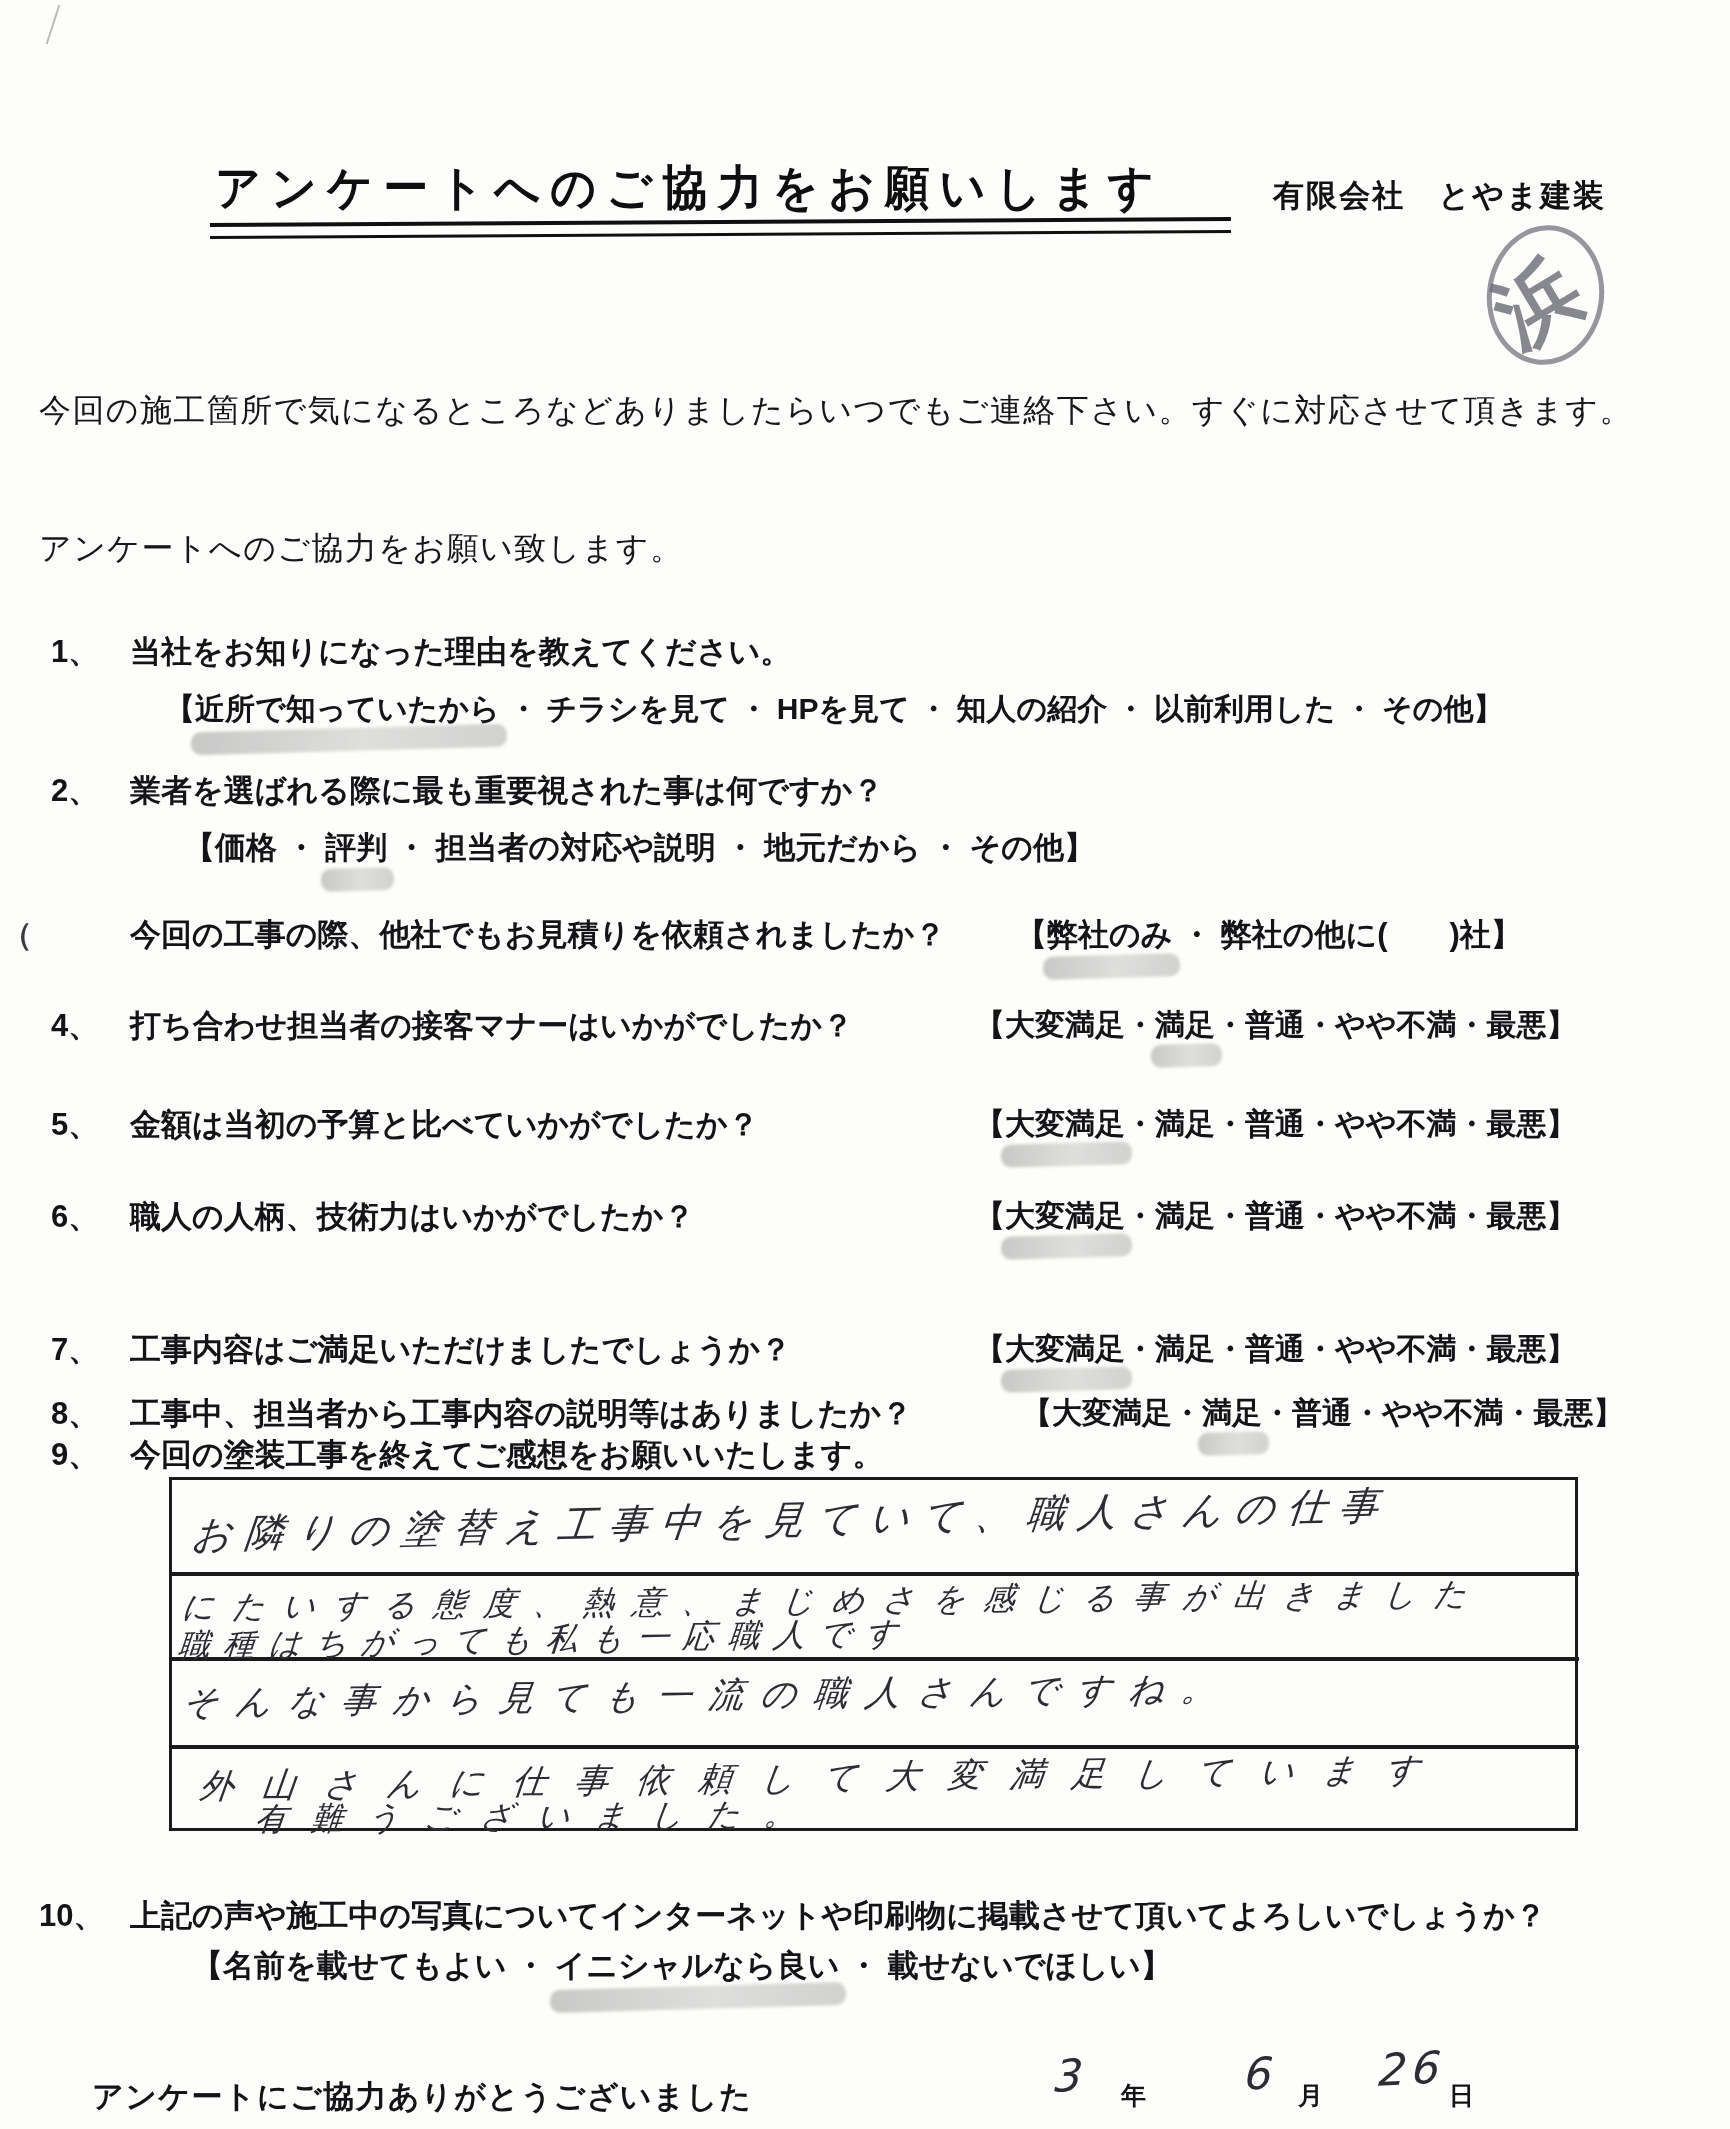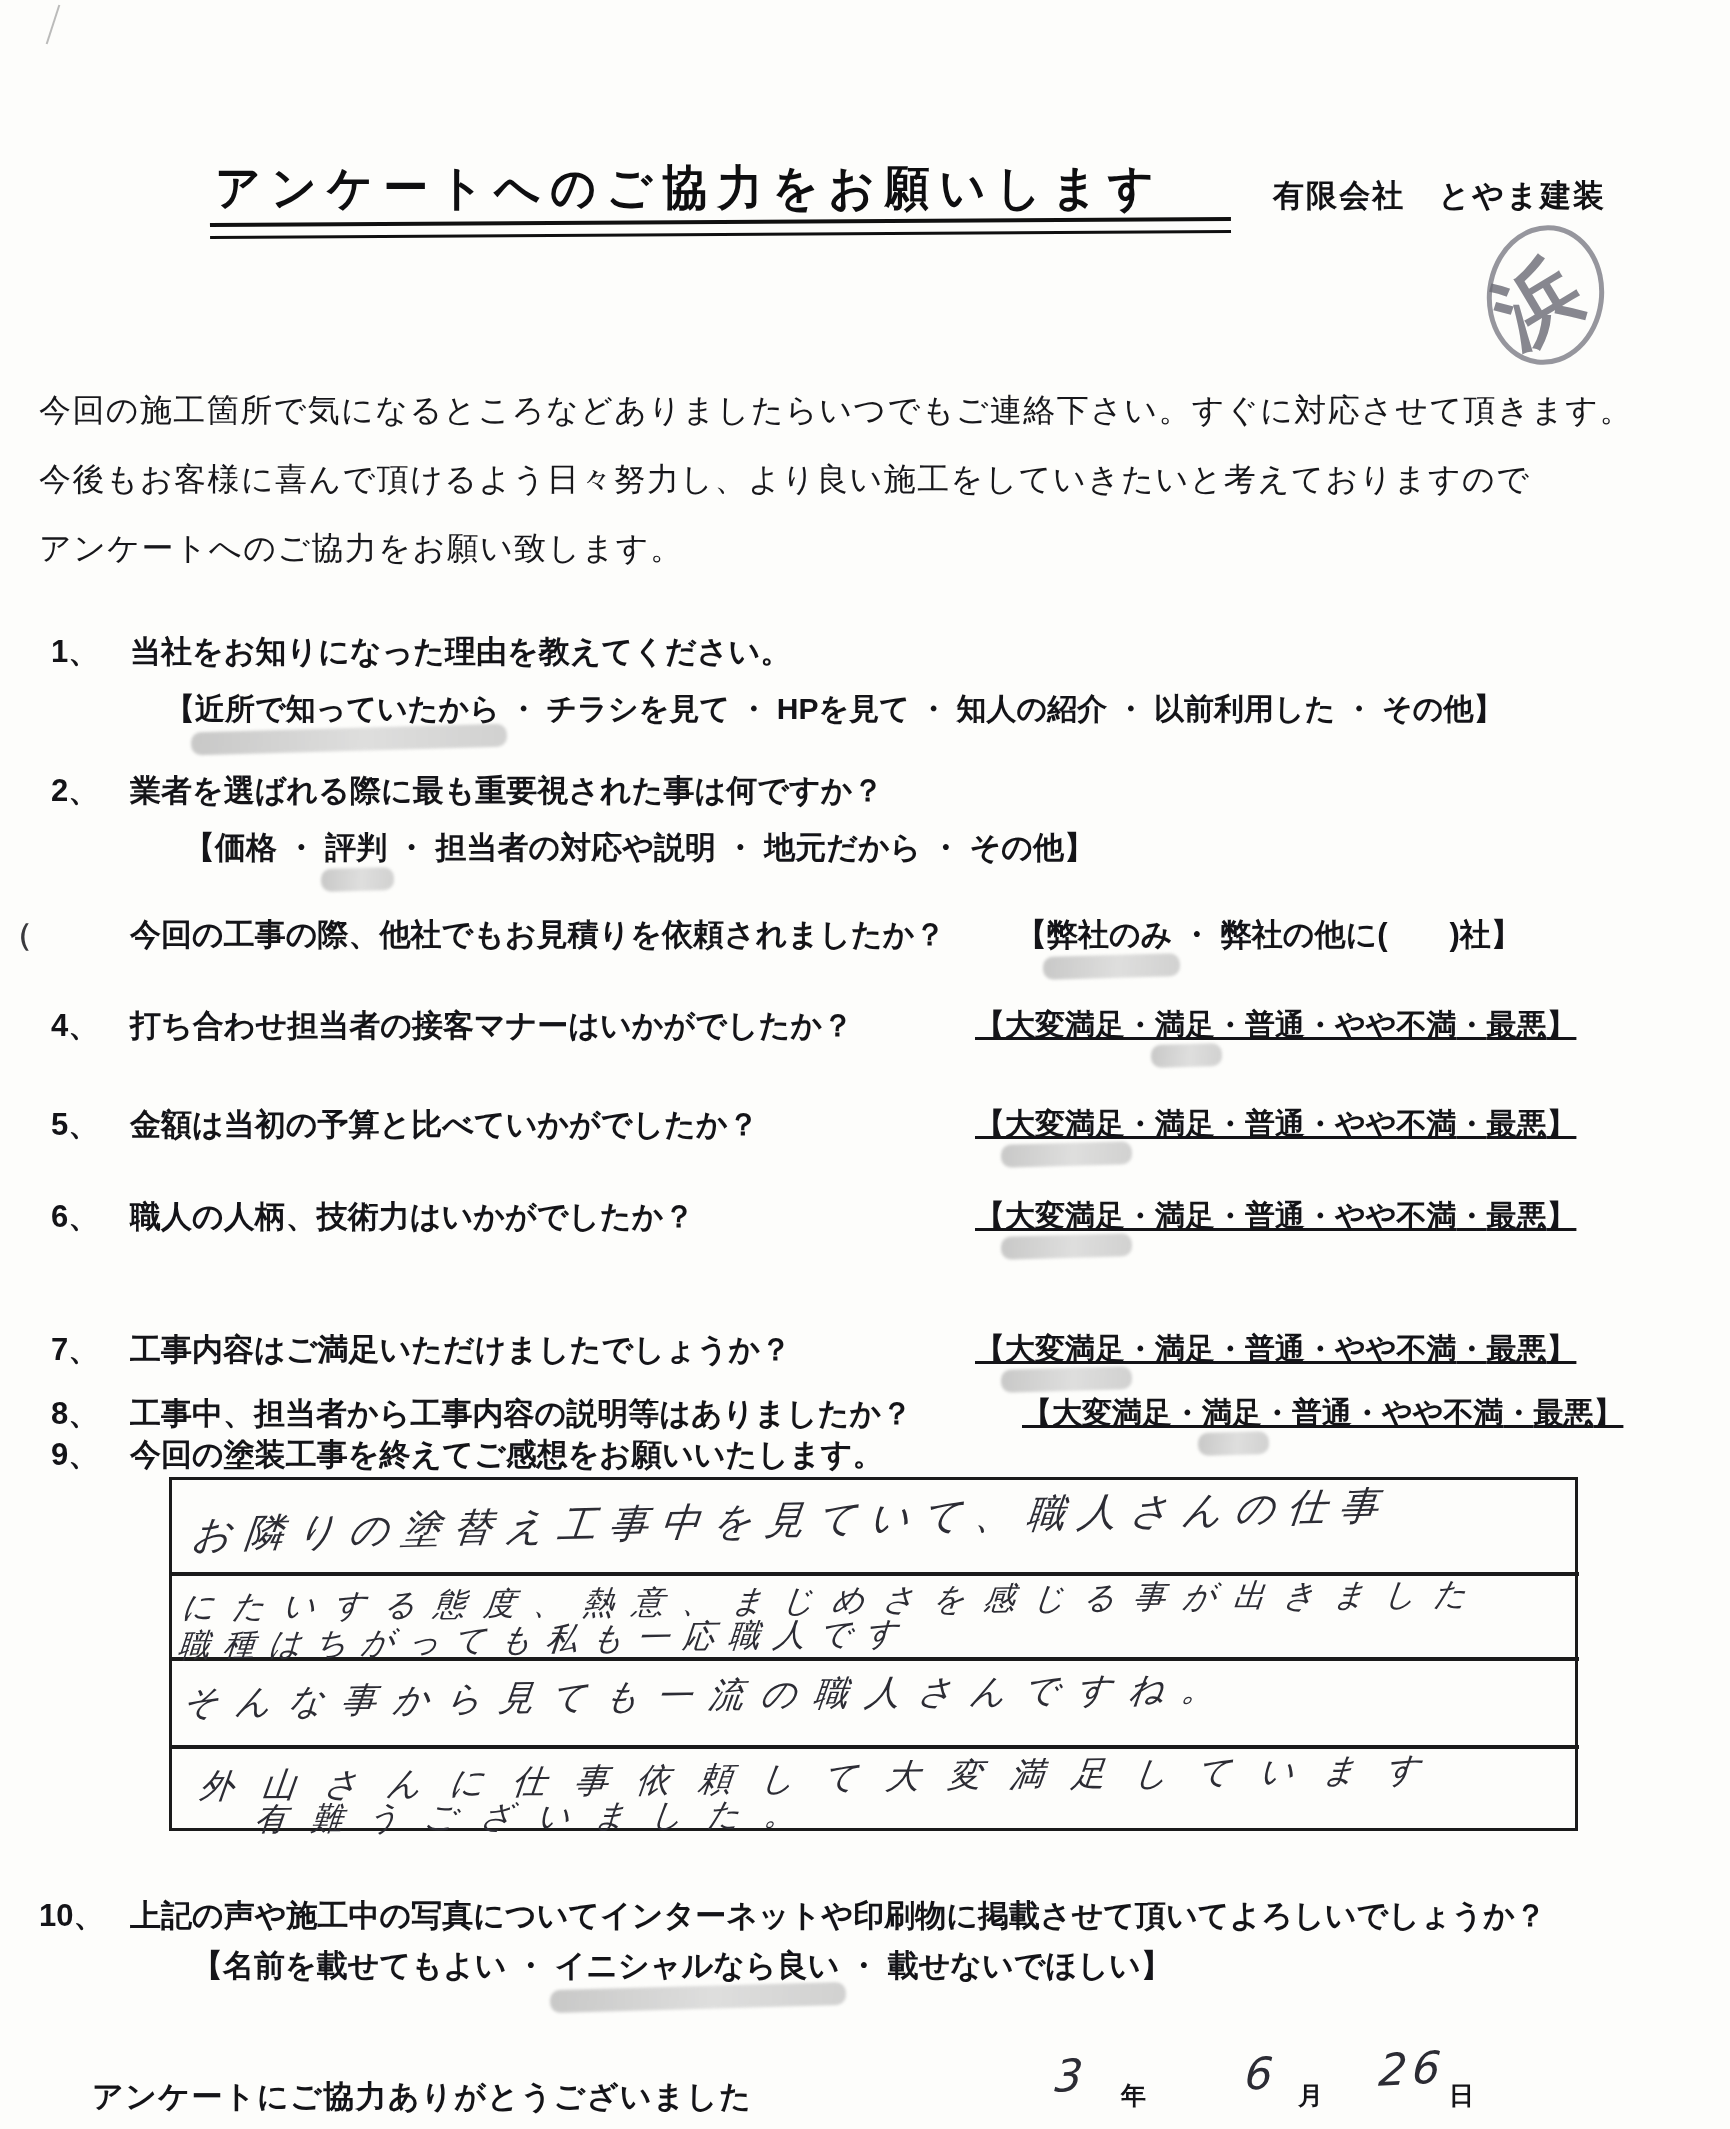--- a/index.html
+++ b/index.html
@@ -30,21 +30,21 @@
   .stamp-glyph{
     position:absolute;left:5.6px;top:18.3px;
     font-size:83px;font-weight:700;color:rgba(108,108,118,0.82);
     transform:rotate(-38deg);
   }
   .intro-line{font-size:32px;font-weight:500;letter-spacing:1.4px;color:#17171b;}
   .q-row{left:0;width:1730px;font-size:31px;}
   .q-num{position:absolute;left:51px;font-weight:600;color:#141418;}
   .q-text{position:absolute;left:130px;font-weight:600;color:#141418;font-family:Liberation Mono, monospace;}
   .q-opts{position:absolute;font-weight:600;color:#141418;}
-  .opts-tight{font-size:30px;letter-spacing:0;text-decoration:underline;}
+  .opts-tight{font-size:30px;letter-spacing:0;}
   .pencil-mark{position:relative;}
   .pencil-mark::after{
     content:"";position:absolute;left:-4.2px;right:-7px;bottom:-25px;height:22.5px;
     background:linear-gradient(93deg,#9e9e9e 0%,#c6c6c6 55%,#aeaeae 100%);
     opacity:0.55;border-radius:10px;transform:rotate(-1.6deg);filter:blur(1.4px);
   }
   .comment-box{
     position:absolute;left:169px;top:1477px;width:1403px;height:348px;
     border:3.5px solid #1b1b1b;
   }
@@ -67,21 +67,20 @@
   <div class="scan-artifact"></div>
 
   <div class="abs page-title" style="left:215px;top:156px;">アンケートへのご協力をお願いします</div>
   <div class="abs title-underline" style="left:210px;top:220px;width:1021px;"></div>
   <div class="abs company" style="left:1273px;top:175px;">有限会社　とやま建装</div>
   <div class="abs stamp" style="left:1487px;top:225px;">
     <span class="stamp-glyph">浜</span>
   </div>
 
   <div class="abs intro-line" style="left:39px;top:389px;">今回の施工箇所で気になるところなどありましたらいつでもご連絡下さい。すぐに対応させて頂きます。</div>
-  <div class="abs intro-line" style="left:39px;top:458px;">今後もお客様に喜んで頂けるよう日々努力し、より良い施工をしていきたいと考えておりますので</div>
   <div class="abs intro-line" style="left:39px;top:527px;">アンケートへのご協力をお願い致します。</div>
 
   <div class="abs q-row" style="top:631px;">
     <span class="q-num">1、</span>
     <span class="q-text">当社をお知りになった理由を教えてください。</span>
   </div>
   <div class="abs q-row" style="top:689px;">
     <span class="q-opts" style="left:165px;letter-spacing:0;font-size:30px;">【<span class="pencil-mark">近所で知っていたから</span> ・ <span>チラシを見て</span> ・ <span>HPを見て</span> ・ <span>知人の紹介</span> ・ <span>以前利用した</span> ・ <span>その他</span>】</span>
   </div>
 

